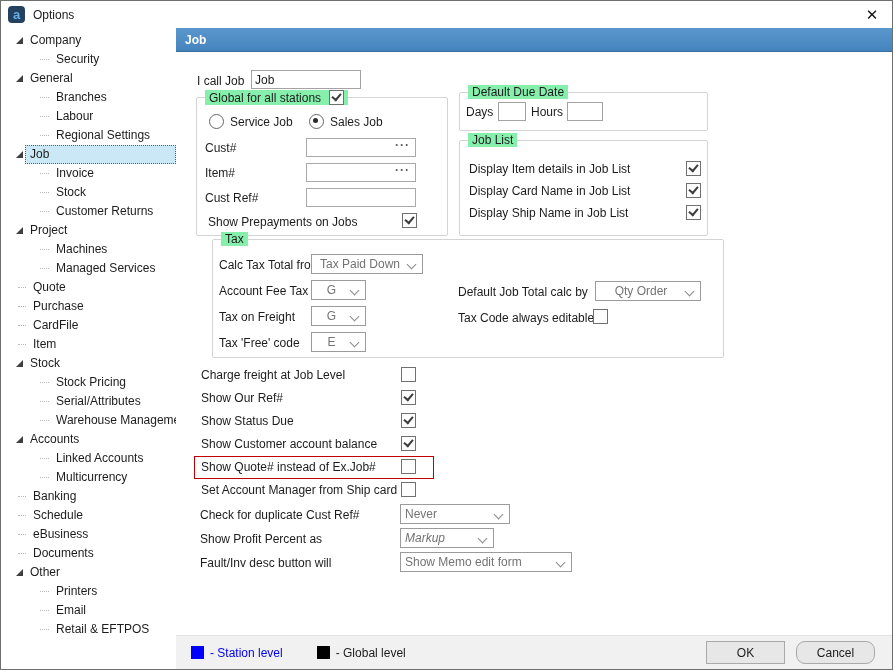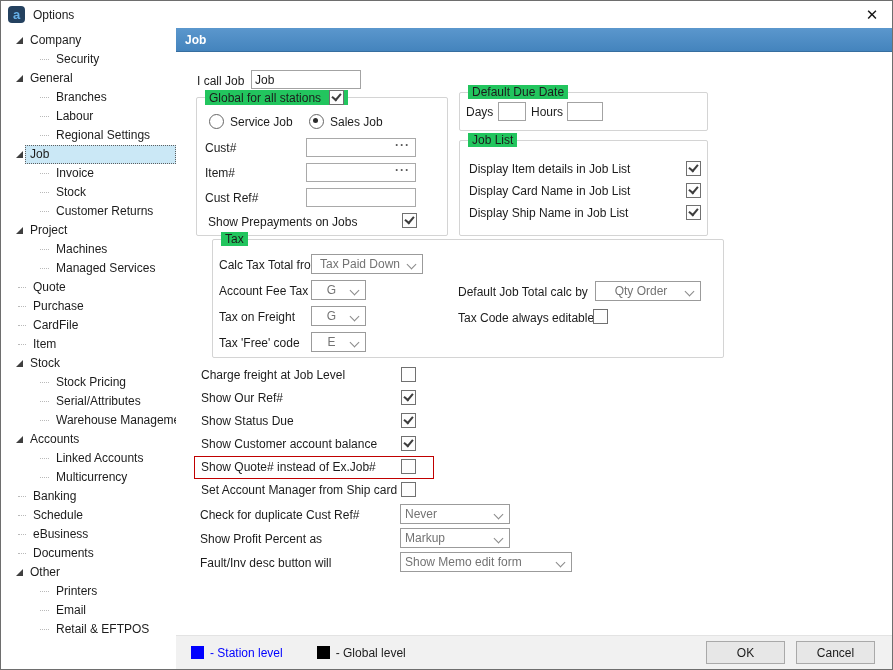--- a/index.html
+++ b/index.html
@@ -30,21 +30,21 @@
   .tree-row.sel .tree-label{background:#cbe8f6;border:1px dotted #5f5f5f;flex:1;margin-right:0;}
   
   .panel{flex:1;display:flex;flex-direction:column;min-width:0;}
   .panel-header{height:23px;flex:0 0 auto;background:linear-gradient(#5b97cd,#4484bd);
     border-bottom:1px solid #376e9f;color:#fff;font-weight:bold;display:flex;align-items:center;padding-left:9px;}
   .panel-body{position:relative;flex:1;background:#fff;}
   .panel-footer{height:33px;flex:0 0 auto;background:#f1f1f1;border-top:1px solid #e3e3e3;
     display:flex;align-items:center;padding:0 17px 0 15px;}
   
   .grp{position:absolute;border:1px solid #d4d4d4;border-radius:2px;box-sizing:border-box;}
-  .grp-title{position:absolute;top:-8px;left:8px;background:#22c55e;padding:0 4px;display:flex;align-items:center;gap:8px;white-space:nowrap;}
+  .grp-title{position:absolute;top:-8px;left:8px;background:#86efac;padding:0 4px;display:flex;align-items:center;gap:8px;white-space:nowrap;}
   
   .tbox{position:absolute;height:19px;border:1px solid #a3a3a3;background:#fff;box-sizing:border-box;
     font-family:"Liberation Sans",sans-serif;font-size:12px;padding:0 3px;color:#1c1c1c;}
   .field{position:absolute;height:19px;border:1px solid #a9a9a9;background:#fff;box-sizing:border-box;}
   .field .dots{position:absolute;right:5px;top:-1px;color:#5a5a5a;font-weight:bold;letter-spacing:1px;}
   .cb{width:13px;height:13px;border:1px solid #707070;background:#fdfdfd;display:inline-block;
     position:relative;box-sizing:content-box;flex:0 0 auto;}
   .cb.checked::after{content:"";position:absolute;left:2px;top:2px;width:7px;height:4px;
     border-left:2px solid #3d3d3d;border-bottom:2px solid #3d3d3d;transform:rotate(-50deg);}
   .rb{width:13px;height:13px;border:1px solid #666;border-radius:50%;background:#fff;display:inline-block;position:relative;flex:0 0 auto;}
@@ -64,21 +64,21 @@
   .dd-rows{position:absolute;left:18px;top:452px;width:420px;}
   .dd-row{position:relative;height:24px;}
   .dd-row .dd-label{position:absolute;left:6px;top:4px;white-space:nowrap;}
   .dd-row .dd{top:0;left:206px;}
   
   .legend{display:flex;align-items:center;gap:6px;margin-right:34px;}
   .legend .swatch{width:13px;height:13px;display:inline-block;}
   .btn{width:79px;height:23px;background:#e7e7e7;border:1px solid #a9a9a9;
     font-family:"Liberation Sans",sans-serif;font-size:12px;color:#1c1c1c;
     display:flex;align-items:center;justify-content:center;box-sizing:border-box;}
-  .btn + .btn{margin-left:11px;}
+  .btn + .btn{margin-left:11px;border-radius:9px;}
   .spacer{margin-left:auto;}
 </style>
 </head>
 <body>
 
 <div class="window">
 
   <div class="titlebar">
     <span class="app-icon">a</span>
     <span class="win-title">Options</span>
@@ -327,21 +327,21 @@
             </div>
           </div>
 
         <div class="dd-rows" id="dd-rows">
             <div class="dd-row">
               <span class="dd-label">Check for duplicate Cust Ref#</span>
               <span class="dd" style="width: 110px;">Never</span>
             </div>
             <div class="dd-row">
               <span class="dd-label">Show Profit Percent as</span>
-              <span class="dd" style="width: 110px;">Markup</span>
+              <span class="dd" style="width: 94px; font-style: italic;">Markup</span>
             </div>
             <div class="dd-row">
               <span class="dd-label">Fault/Inv desc button will</span>
               <span class="dd" style="width: 172px;">Show Memo edit form</span>
             </div>
           </div>
 
       </div>
 
       <div class="panel-footer">

